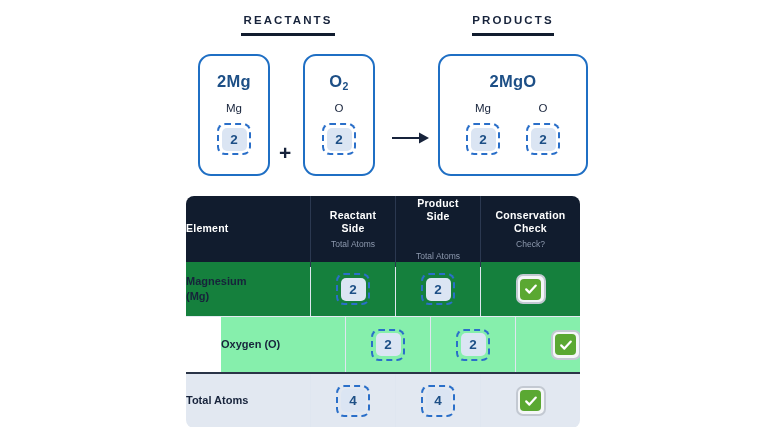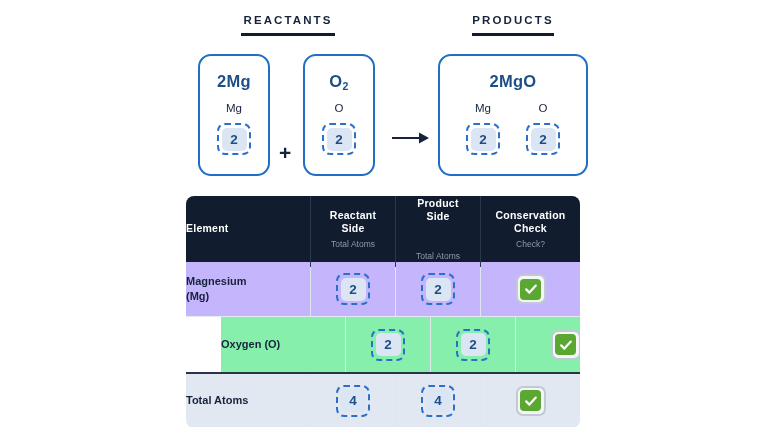--- a/index.html
+++ b/index.html
@@ -196,21 +196,21 @@
     font-size: 8.5px;
     font-weight: 400;
     color: #8d99ae;
     margin-top: 4px;
     text-align: center;
   }
 
   .tbody-row {
     height: 55px;
   }
-  .row-white { background: #c4b5fd; }
+  .row-white { background: #15803d; }
   .row-alt   { background: #86efac; margin-left: 35px; }
   .row-total { background: #e2e8f1; border-top: 2px solid #2a3447; }
   .tbody-row .col-rs,
   .tbody-row .col-ps,
   .tbody-row .col-cc {
     border-left: 1px solid #dfe6f0;
   }
   .tbody-row .col-el {
     font-size: 11px;
     font-weight: 700;

